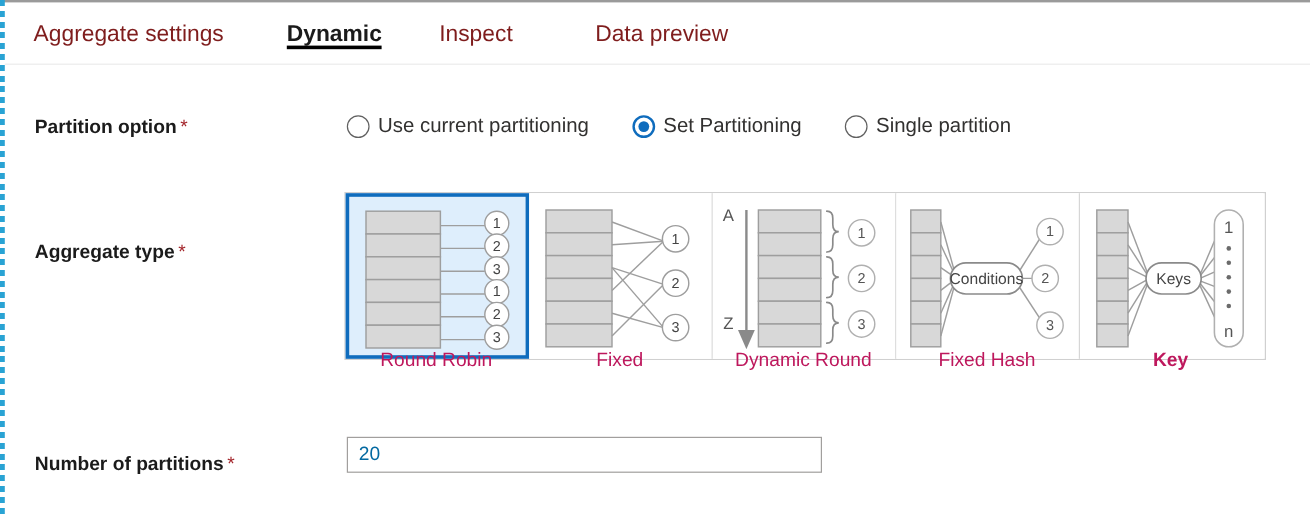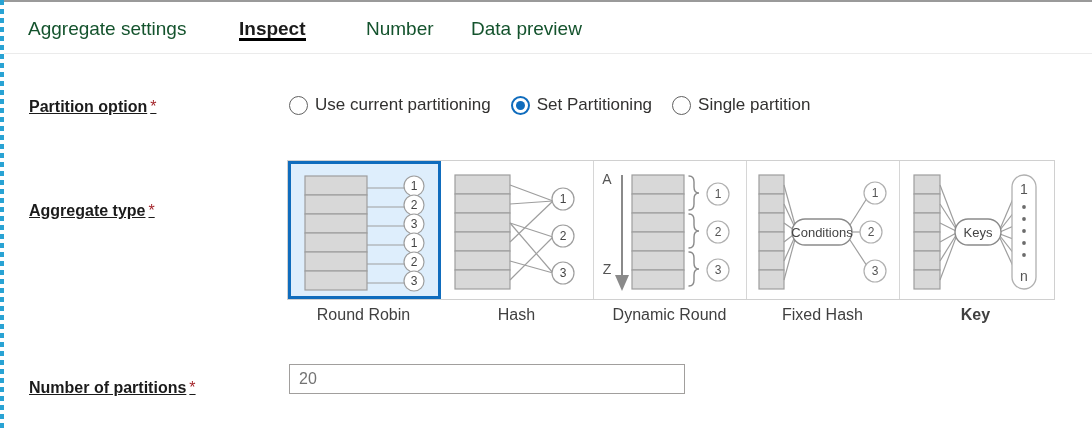--- a/index.html
+++ b/index.html
@@ -27,21 +27,21 @@
     );
   }
 
   
   .tabbar {
     position: absolute; top: 0; left: 0; width: 1092px; height: 54px;
   }
   .tab {
     position: absolute; top: 17px;
     font-size: 19px;
-    color: #14532d;
+    color: #7f1d1d;
     white-space: nowrap;
     cursor: pointer;
     line-height: 24px;
   }
   .tab.selected {
     color: #1b1b1b;
     font-weight: 600;
   }
   .tab-underline {
     position: absolute;
@@ -56,32 +56,31 @@
     background: #ebebeb;
   }
 
   
   .field-label {
     position: absolute;
     font-size: 16px;
     font-weight: 700;
     color: #1b1b1b;
     white-space: nowrap;
-    text-decoration: underline;
   }
   .req {
     color: #a4262c;
     font-weight: 400;
     margin-left: 3px;
   }
 
   
   .radio-group {
     position: absolute; left: 289px; top: 95px;
-    display: flex; align-items: flex-start; gap: 20px;
+    display: flex; align-items: flex-start; gap: 36px;
   }
   .radio-opt {
     display: flex; align-items: center; gap: 7px;
     cursor: pointer;
   }
   .radio-circle {
     width: 19px; height: 19px; border-radius: 50%;
     border: 1.6px solid #616161;
     background: #fff;
     box-sizing: border-box;
@@ -126,61 +125,61 @@
   .card:last-child { border-right: none; }
   .card.selected {
     border: 3px solid #0f6cbd;
     background: #deeefc;
   }
   .card-body {
     position: absolute; inset: 0;
   }
   .card-caption {
     position: absolute;
-    top: 306px;
+    top: 292px;
     font-size: 16px;
-    color: #404040;
+    color: #be185d;
     text-align: center;
     white-space: nowrap;
   }
 
   
   .num-input {
     position: absolute;
     left: 289px; top: 364px;
     width: 396px; height: 30px;
     border: 1px solid #a19f9d;
     box-sizing: border-box;
     font-family: "Liberation Sans", sans-serif;
     font-size: 16px;
-    color: #737373;
+    color: #0369a1;
     padding: 0 9px;
     background: #fff;
     outline: none;
   }
   svg { display: block; }
 </style>
 </head>
 <body>
 
 <div class="top-border"></div>
 <div class="left-dashed"></div>
 
 <div class="tabbar">
   <div class="tab" style="left:28px">
     <span>Aggregate settings</span>
   </div>
   <div class="tab selected" style="left:239px">
+    <span>Dynamic</span>
+    <div class="tab-underline"></div>
+  </div>
+  <div class="tab" style="left:366px">
     <span>Inspect</span>
-    <div class="tab-underline"></div>
-  </div>
-  <div class="tab" style="left:366px">
-    <span>Number</span>
-  </div>
-  <div class="tab" style="left:471px">
+  </div>
+  <div class="tab" style="left:496px">
     <span>Data preview</span>
   </div>
 </div>
 <div class="tabs-divider"></div>
 
 <div class="field-label" style="left:29px; top:98px;">
   <span>Partition option</span><span class="req">*</span>
 </div>
 
 <div class="radio-group">
@@ -397,21 +396,21 @@
             <circle cx="124" cy="94" r="1.9"></circle>
           </g>
           <text x="124" y="120" fill="#555" font-family="Liberation Sans, sans-serif" font-size="14" text-anchor="middle">n</text>
         </g>
       </svg>
     </div>
   </div>
 </div>
 
 <div class="card-caption" style="left:287px; width:153px;">Round Robin</div>
-<div class="card-caption" style="left:440px; width:153px;">Hash</div>
+<div class="card-caption" style="left:440px; width:153px;">Fixed</div>
 <div class="card-caption" style="left:593px; width:153px;">Dynamic Round</div>
 <div class="card-caption" style="left:746px; width:153px;">Fixed Hash</div>
 <div class="card-caption" style="left:899px; width:153px;font-weight:bold;">Key</div>
 
 <div class="field-label" style="left:29px; top:379px;">
   <span>Number of partitions</span><span class="req">*</span>
 </div>
 <input class="num-input" type="text" value="20" style="">
 
 </body></html>

